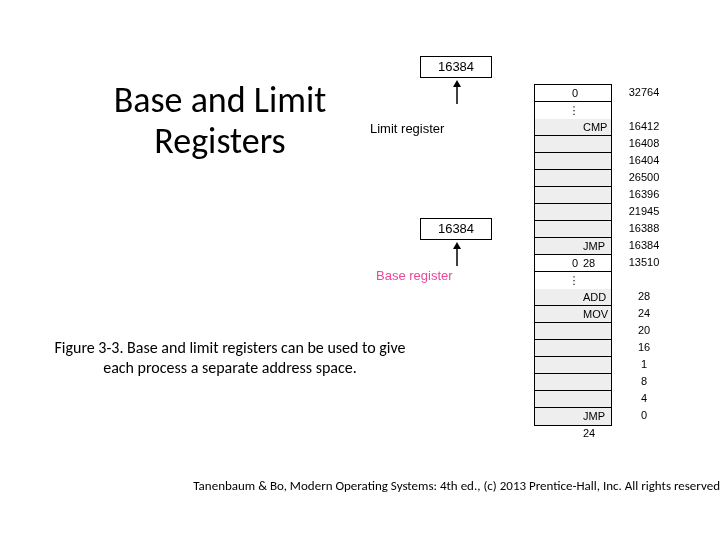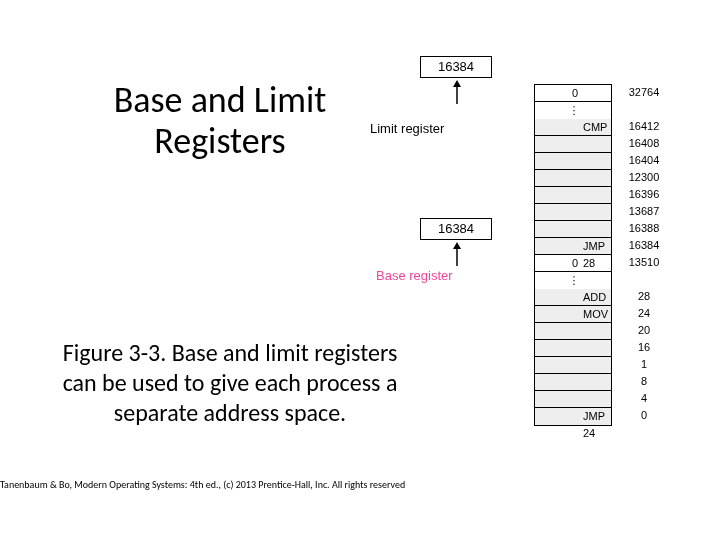--- a/index.html
+++ b/index.html
@@ -21,32 +21,32 @@
     font-weight: 400;
     text-align: center;
     line-height: 1.15;
     color: #000;
   }
   .caption {
     position: absolute;
     top: 338px;
     left: 45px;
     width: 370px;
-    font-size: 24px;
+    font-size: 16px;
     text-align: center;
     line-height: 1.25;
     color: #000;
   }
   .footer {
     position: absolute;
     top: 478px;
     left: 0;
     width: 720px;
-    text-align: left;
-    font-size: 10px;
+    text-align: right;
+    font-size: 13px;
     color: #000;
   }
 
   
   .limit-box {
     position: absolute;
     top: 56px;
     left: 420px;
     width: 72px;
     height: 22px;
@@ -184,23 +184,23 @@
   <div class="memrow shade"></div>
   <div class="memrow shade last">JMP 24</div>
 </div>
 
 <div class="addrcol">
   <div class="addr">32764</div>
   <div class="addr skip"></div>
   <div class="addr">16412</div>
   <div class="addr">16408</div>
   <div class="addr">16404</div>
-  <div class="addr">12300</div>
+  <div class="addr">26500</div>
   <div class="addr">16396</div>
-  <div class="addr">13687</div>
+  <div class="addr">21945</div>
   <div class="addr">16388</div>
   <div class="addr">16384</div>
   <div class="addr">13510</div>
   <div class="addr skip"></div>
   <div class="addr">28</div>
   <div class="addr">24</div>
   <div class="addr">20</div>
   <div class="addr">16</div>
   <div class="addr">1</div>
   <div class="addr">8</div>

